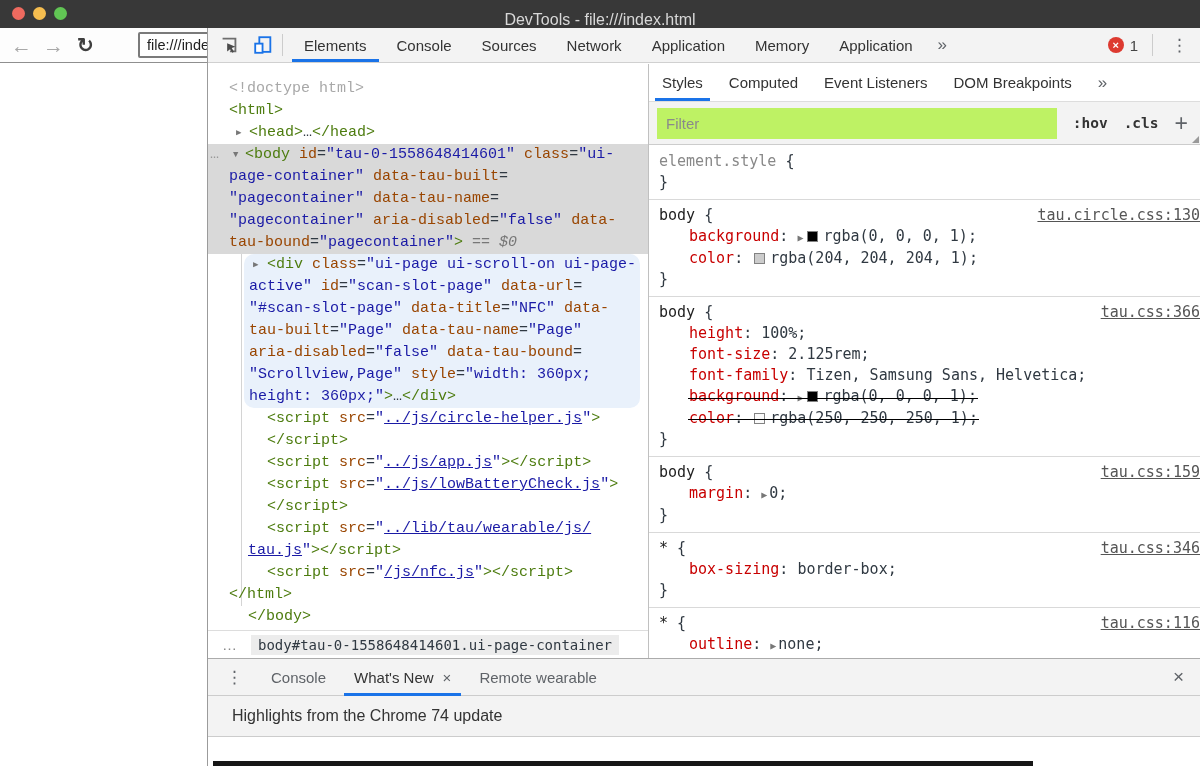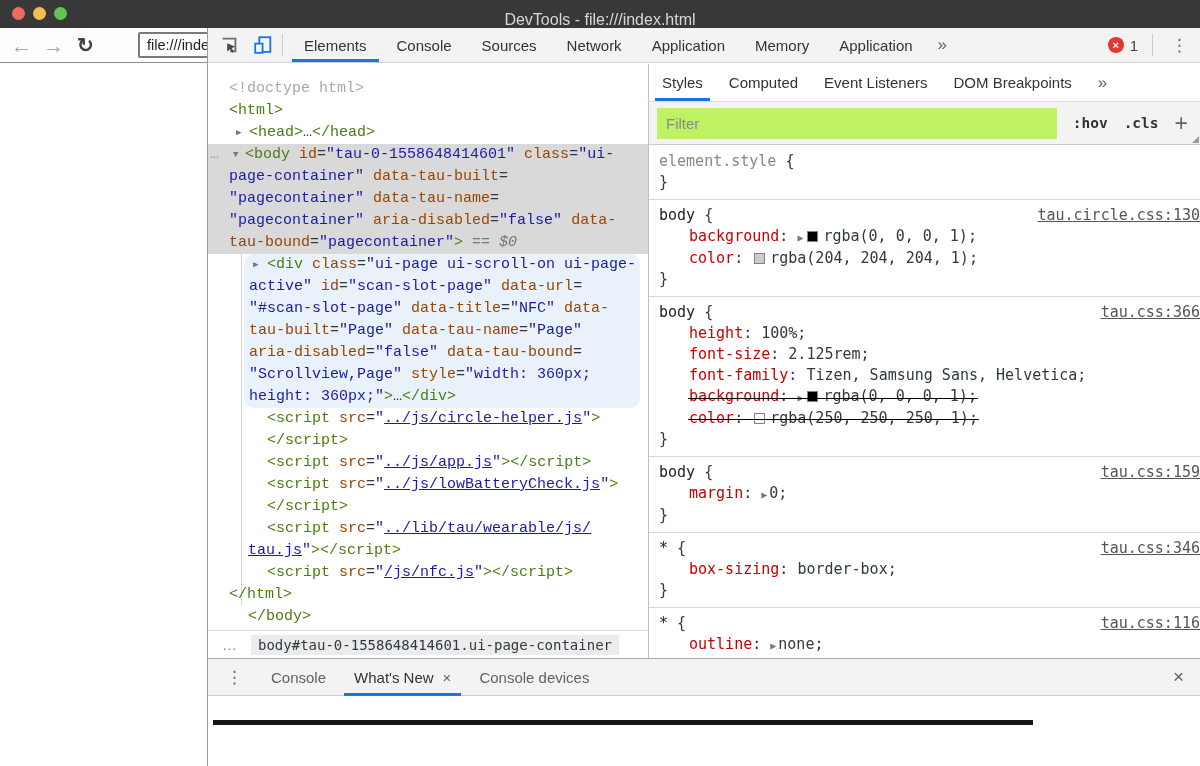--- a/index.html
+++ b/index.html
@@ -274,25 +274,26 @@
         <span class="drawer-kebab">⋮</span>
         <span id="drawer-tabs" style="display:flex;align-items:center;height:100%">
             <span class="drawer-tab">
               <span>Console</span>
             </span>
             <span class="drawer-tab active">
               <span>What's New</span>
               <span class="tab-close">×</span>
             </span>
             <span class="drawer-tab">
-              <span>Console devices</span>
+              <span>Remote wearable</span>
             </span>
           </span>
         <span class="spacer"></span>
         <span class="drawer-close">×</span>
       </div>
+      <div class="drawer-heading">Highlights from the Chrome 74 update</div>
       <div class="drawer-content">
         <div class="video-strip"></div>
       </div>
     </div>
 
   </div>
 </div>
 
 </body></html>

